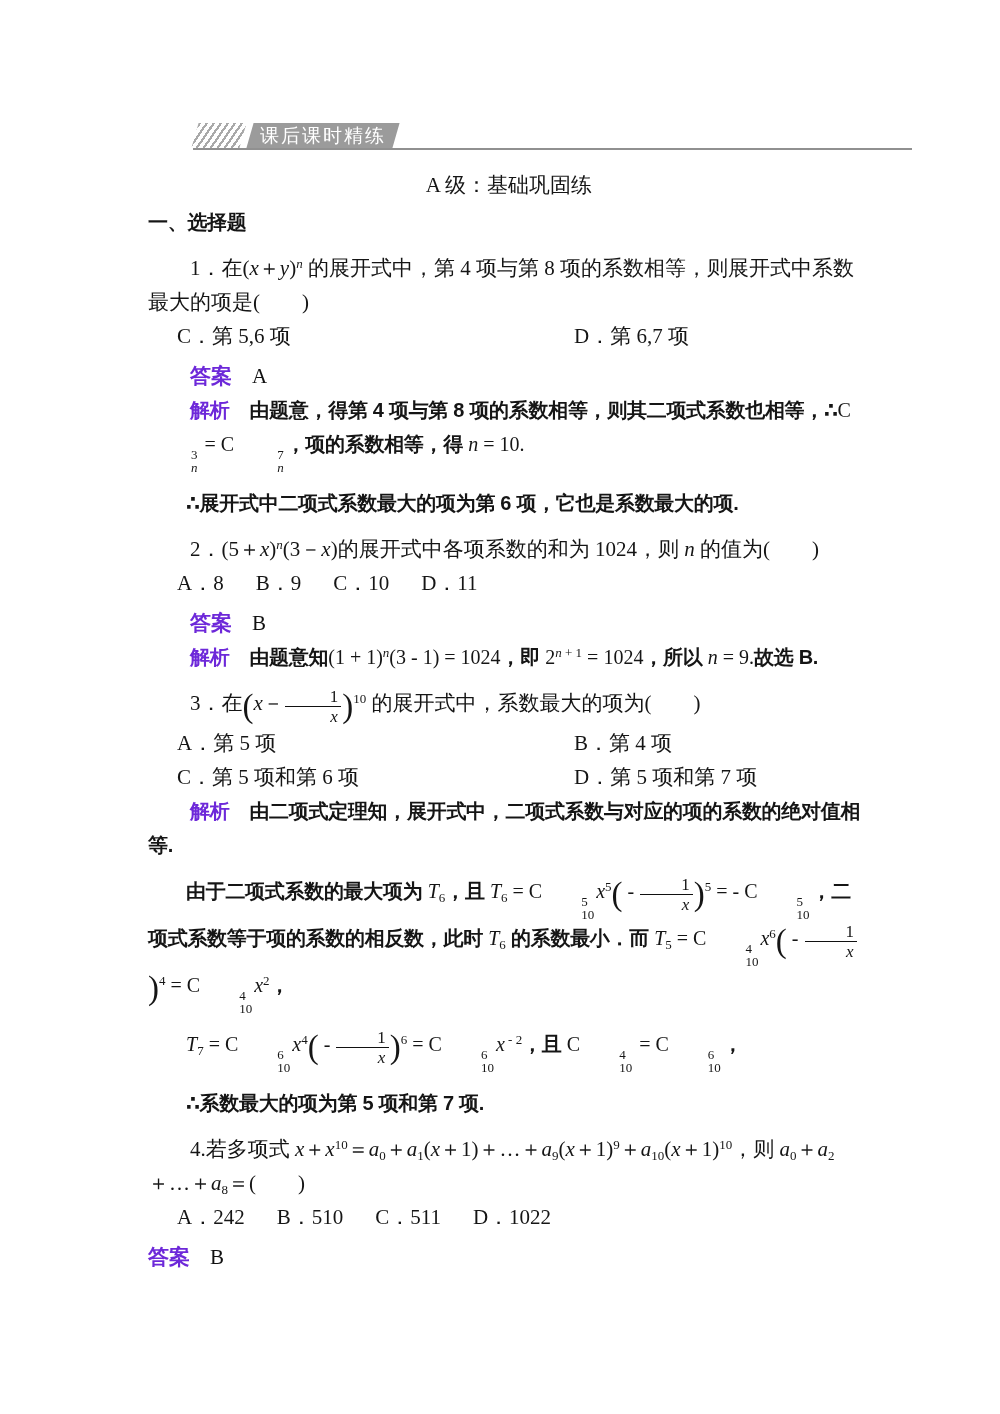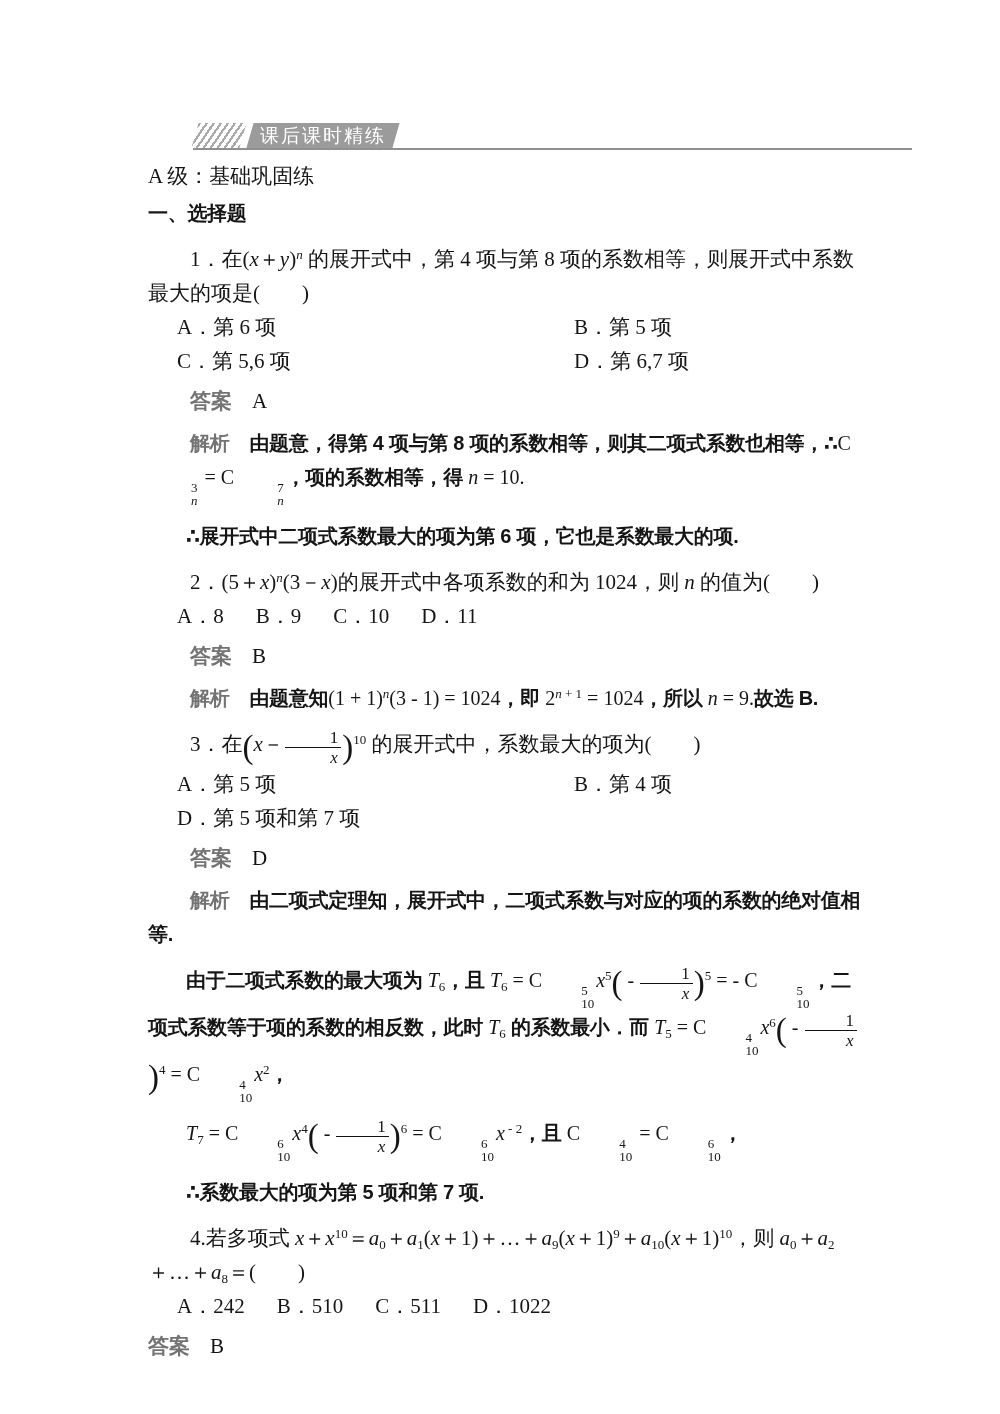--- a/index.html
+++ b/index.html
@@ -19,30 +19,30 @@
     transform:skewX(-16deg);
   }
   .bannertitle{
     display:block;transform:skewX(16deg);color:#ffffff;
     font-family:"Liberation Sans","DejaVu Sans",sans-serif;
     font-size:19px;line-height:25px;text-align:center;letter-spacing:2px;white-space:nowrap;
   }
   
   .content{padding:0 130px 0 148px;font-size:21px}
   p{margin:0;line-height:34px}
-  .gradehead{text-align:left;margin-top:11px;line-height:30px}
+  .gradehead{text-align:center;margin-top:20px;line-height:30px}
   .sechead{font-size:22px;margin-top:5px}
   .song{font-family:"Liberation Serif","DejaVu Serif",serif}
   .hei{font-family:"Liberation Sans","DejaVu Sans",sans-serif;font-weight:700;letter-spacing:-0.3px;font-size:20px}
   .hei .fm{font-weight:400;letter-spacing:0}
-  .red{color:#737373;font-family:"Liberation Sans","DejaVu Sans",sans-serif;font-weight:700}
+  .red{color:#6d28d9;font-family:"Liberation Sans","DejaVu Sans",sans-serif;font-weight:700}
   .lab{margin-right:20px}
   
   .qpara{text-indent:42px;margin-top:12px}
-  .anapara{text-indent:42px;margin-top:8px}
+  .anapara{text-indent:42px;}
   .heipara{text-indent:38px;margin-top:12px}
   .ansline{text-indent:42px;margin-top:6px}
   .ansline.flush{text-indent:0}
   .ansval{font-size:21px;color:#111}
   .optrow{display:flex;padding-left:29px}
   .opt1{width:397px;flex:none}
   .optinline{padding-left:29px}
   .opti{margin-right:32px}
   
   .fm{font-family:"Liberation Serif","DejaVu Serif",serif;font-style:normal}
@@ -66,24 +66,20 @@
     <span class="bannertitle">课后课时精练</span>
   </div>
 </div>
 
 <div class="content">
   <p class="gradehead song">A 级：基础巩固练</p>
   <p class="sechead hei">一、选择题</p>
   <div id="doc-body">
       <p class="song qpara"><span>1．在(</span><span class="fm it">x</span><span class="fm">＋</span><span class="fm it">y</span><span class="fm">)</span><sup class="fm"><i>n</i></sup><span> 的展开式中，第 4 项与第 8 项的系数相等，则展开式中系数最大的项是(　　)</span></p>
       <p class="song optrow">
-        <span class="opt1">A．第 6 项</span>
-        <span class="opt2">B．第 5 项</span>
-      </p>
-      <p class="song optrow">
         <span class="opt1">C．第 5,6 项</span>
         <span class="opt2">D．第 6,7 项</span>
       </p>
       <p class="ansline"><span class="red lab">答案</span><span class="song ansval">A</span></p>
       <p class="hei anapara"><span class="red lab">解析</span><span>由题意，得第 4 项与第 8 项的系数相等，则其二项式系数也相等，∴</span><span class="fm">C</span><span class="fm stk">
           <span>3</span>
           <span><i>n</i></span>
         </span><span class="fm"> = C</span><span class="fm stk">
           <span>7</span>
           <span><i>n</i></span>
@@ -92,23 +88,23 @@
       <p class="song qpara"><span>2．(5＋</span><span class="fm it">x</span><span class="fm">)</span><sup class="fm"><i>n</i></sup><span class="fm">(3－</span><span class="fm it">x</span><span class="fm">)</span><span>的展开式中各项系数的和为 1024，则 </span><span class="fm it">n</span><span> 的值为(　　)</span></p>
       <p class="song optinline"><span class="opti">A．8</span><span class="opti">B．9</span><span class="opti">C．10</span><span class="opti">D．11</span></p>
       <p class="ansline"><span class="red lab">答案</span><span class="song ansval">B</span></p>
       <p class="hei anapara"><span class="red lab">解析</span><span>由题意知</span><span class="fm">(1 + 1)</span><sup class="fm"><i>n</i></sup><span class="fm">(3 - 1) = 1024</span><span>，即 </span><span class="fm">2</span><sup class="fm"><i>n</i> + 1</sup><span class="fm"> = 1024</span><span>，所以 </span><span class="fm it">n</span><span class="fm"> = 9.</span><span>故选 B.</span></p>
       <p class="song qpara"><span>3．在</span><span class="fm bigp">(</span><span class="fm it">x</span><span class="fm">－</span><span class="fm frac"><span class="num">1</span><span class="den"><i>x</i></span></span><span class="fm bigp">)</span><sup class="fm">10</sup><span> 的展开式中，系数最大的项为(　　)</span></p>
       <p class="song optrow">
         <span class="opt1">A．第 5 项</span>
         <span class="opt2">B．第 4 项</span>
       </p>
       <p class="song optrow">
+        <span class="opt1">C．第 5 项和第 6 项</span>
         <span class="opt2">D．第 5 项和第 7 项</span>
       </p>
-      <p class="ansline"><span class="red lab">答案</span><span class="song ansval">D</span></p>
       <p class="hei anapara"><span class="red lab">解析</span><span>由二项式定理知，展开式中，二项式系数与对应的项的系数的绝对值相等.</span></p>
       <p class="hei heipara"><span>由于二项式系数的最大项为 </span><span class="fm it">T</span><sub class="fm">6</sub><span>，且 </span><span class="fm it">T</span><sub class="fm">6</sub><span class="fm"> = C</span><span class="fm stk">
           <span>5</span>
           <span>10</span>
         </span><span class="fm it">x</span><sup class="fm">5</sup><span class="fm bigp">(</span><span class="fm"> - </span><span class="fm frac"><span class="num">1</span><span class="den"><i>x</i></span></span><span class="fm bigp">)</span><sup class="fm">5</sup><span class="fm"> = - C</span><span class="fm stk">
           <span>5</span>
           <span>10</span>
         </span><span>，二项式系数等于项的系数的相反数，此时 </span><span class="fm it">T</span><sub class="fm">6</sub><span> 的系数最小．而 </span><span class="fm it">T</span><sub class="fm">5</sub><span class="fm"> = C</span><span class="fm stk">
           <span>4</span>
           <span>10</span>

